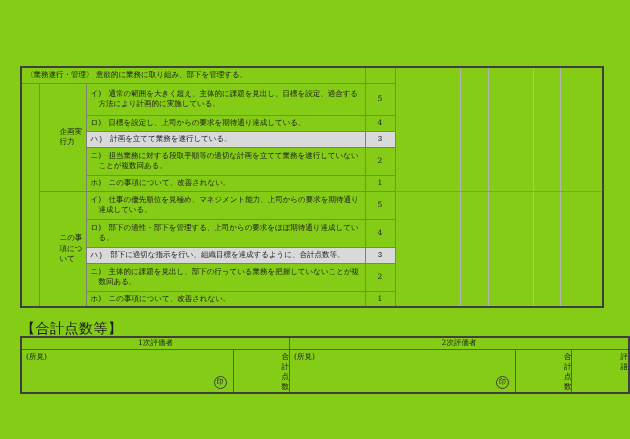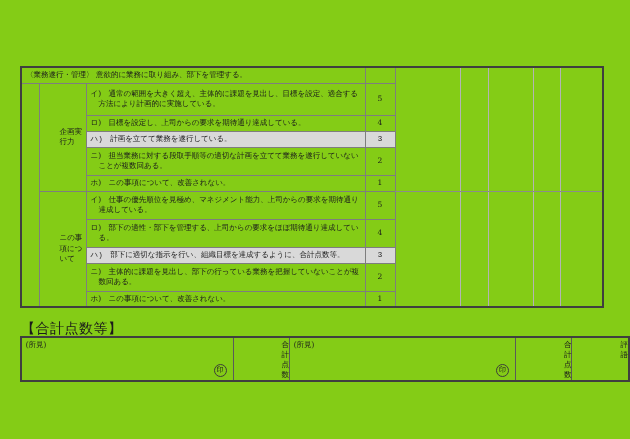--- a/index.html
+++ b/index.html
@@ -28,21 +28,21 @@
   .main td.fill.first { border-left-color:#7e7e7e; }
   .hl { background:#d9d9d9;font-family:Liberation Mono, monospace; }
   tr.h16 { height:16px; } tr.h28 { height:28px; } tr.h32 { height:32px; }
 
   
   .totals-title { position:absolute; left:21px; top:320px; font-size:14px; letter-spacing:0.5px; }
   .totals { position:absolute; left:20px; top:336px; border:2px solid #3f3f3f; }
   .totals td { border:1px solid #5a5a5a; padding:0; font-size:7.5px; line-height:10px; }
   .totals tr.thead { height:12px; }
   .totals tr.thead td { text-align:center; vertical-align:middle; }
-  .totals tr.tbody { height:28px;font-family:Liberation Serif, serif; }
+  .totals tr.tbody { height:28px; }
   .totals td.comment { position:relative; vertical-align:top; }
   .totals .comment-lbl { display:block; padding:2px 0 0 4px; }
   .totals .seal {
     position:absolute; right:6px; bottom:3px;
     width:11px; height:11px; border:1px solid #3c3c3c; border-radius:50%;
     text-align:center; font-size:7px; line-height:11px;
   }
   .totals td.box { vertical-align:top; text-align:center; }
   .totals .box-lbl { padding-top:2px;margin-left:48px; }
 </style>
@@ -148,20 +148,24 @@
 
   <table class="totals">
     <colgroup>
       <col style="width:226px">
         <col style="width:39px">
         <col style="width:241px">
         <col style="width:38px">
         <col style="width:40px">
     </colgroup>
     <tbody>
+        <tr class="thead">
+      <td colspan="2">1次評価者</td>
+      <td colspan="3">2次評価者</td>
+    </tr>
     <tr class="tbody">
       <td class="comment">
         <span class="comment-lbl">(所見)</span>
         <span class="seal">印</span>
       </td>
       <td class="box">
         <div class="box-lbl">合計点数</div>
       </td>
       <td class="comment">
         <span class="comment-lbl">(所見)</span>

